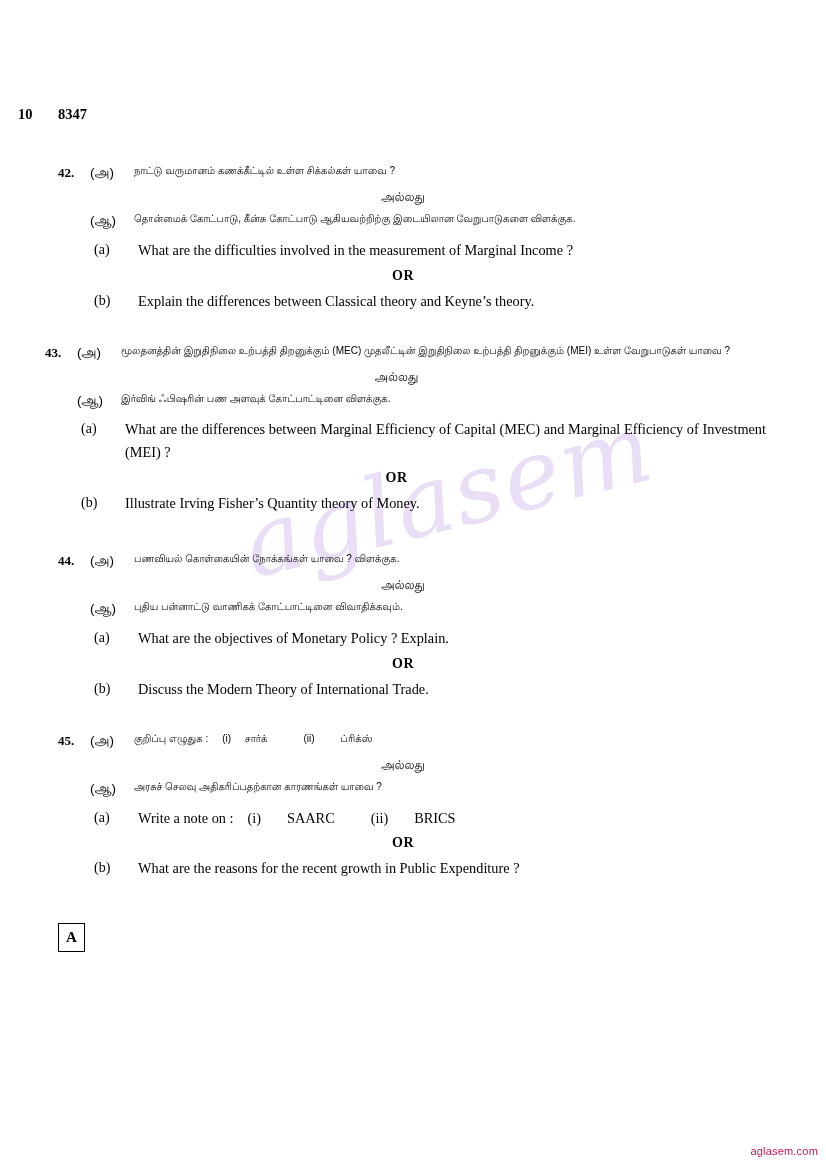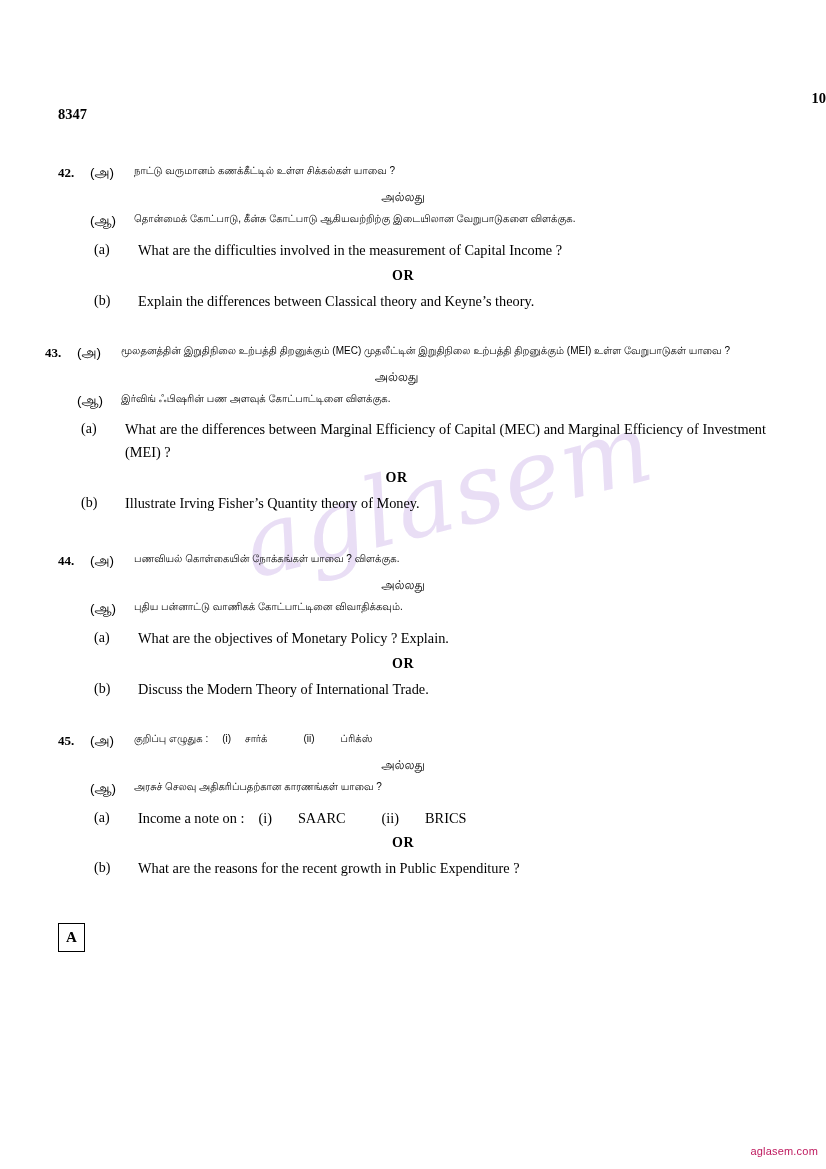--- a/index.html
+++ b/index.html
@@ -63,22 +63,22 @@
     left: 58px;
     top: 106px;
     font-family: "Liberation Serif", serif;
     font-weight: bold;
     font-size: 14.5px;
   }
   .doc-pageno {
     position: absolute;
     left: 0;
     right: 0;
-    top: 90px;
-    text-align: right;
+    top: 106px;
+    text-align: left;
     font-family: "Liberation Serif", serif;
     font-weight: bold;
     font-size: 14.5px;
     padding-left: 18px;
   }
 
   
   .qblock {
     margin: 0 60px 0 58px;
     position: relative;
@@ -210,21 +210,21 @@
       <div class="alt-tamil">அல்லது</div>
       <div class="row">
         <div class="qnum blank"></div>
         <div class="marker">(ஆ)</div>
         <div class="tamil justify">தொன்மைக் கோட்பாடு, கீன்சு கோட்பாடு ஆகியவற்றிற்கு இடையிலான வேறுபாடுகளை விளக்குக.</div>
       </div>
       <div class="gap-small"></div>
       <div class="row">
         <div class="qnum blank"></div>
         <div class="marker eng">(a)</div>
-        <div class="english">What are the difficulties involved in the measurement of Capital Income ?</div>
+        <div class="english">What are the difficulties involved in the measurement of Marginal Income ?</div>
       </div>
       <div class="or-eng">OR</div>
       <div class="row">
         <div class="qnum blank"></div>
         <div class="marker eng">(b)</div>
         <div class="english">Explain the differences between Classical theory and Keyne’s theory.</div>
       </div>
     </div>
 
     <div class="qblock q43">
@@ -291,21 +291,21 @@
       <div class="row">
         <div class="qnum blank"></div>
         <div class="marker">(ஆ)</div>
         <div class="tamil">அரசுச் செலவு அதிகரிப்பதற்கான காரணங்கள் யாவை ?</div>
       </div>
       <div class="gap-small"></div>
       <div class="row">
         <div class="qnum blank"></div>
         <div class="marker eng">(a)</div>
         <div class="english">
-          <span>Income a note on :</span><span class="subitem-gap-sm"></span><span>(i)</span><span class="subitem-gap"></span><span>SAARC</span><span class="subitem-gap-lg"></span><span>(ii)</span><span class="subitem-gap"></span><span>BRICS</span>
+          <span>Write a note on :</span><span class="subitem-gap-sm"></span><span>(i)</span><span class="subitem-gap"></span><span>SAARC</span><span class="subitem-gap-lg"></span><span>(ii)</span><span class="subitem-gap"></span><span>BRICS</span>
         </div>
       </div>
       <div class="or-eng">OR</div>
       <div class="row">
         <div class="qnum blank"></div>
         <div class="marker eng">(b)</div>
         <div class="english">What are the reasons for the recent growth in Public Expenditure ?</div>
       </div>
     </div>
 

